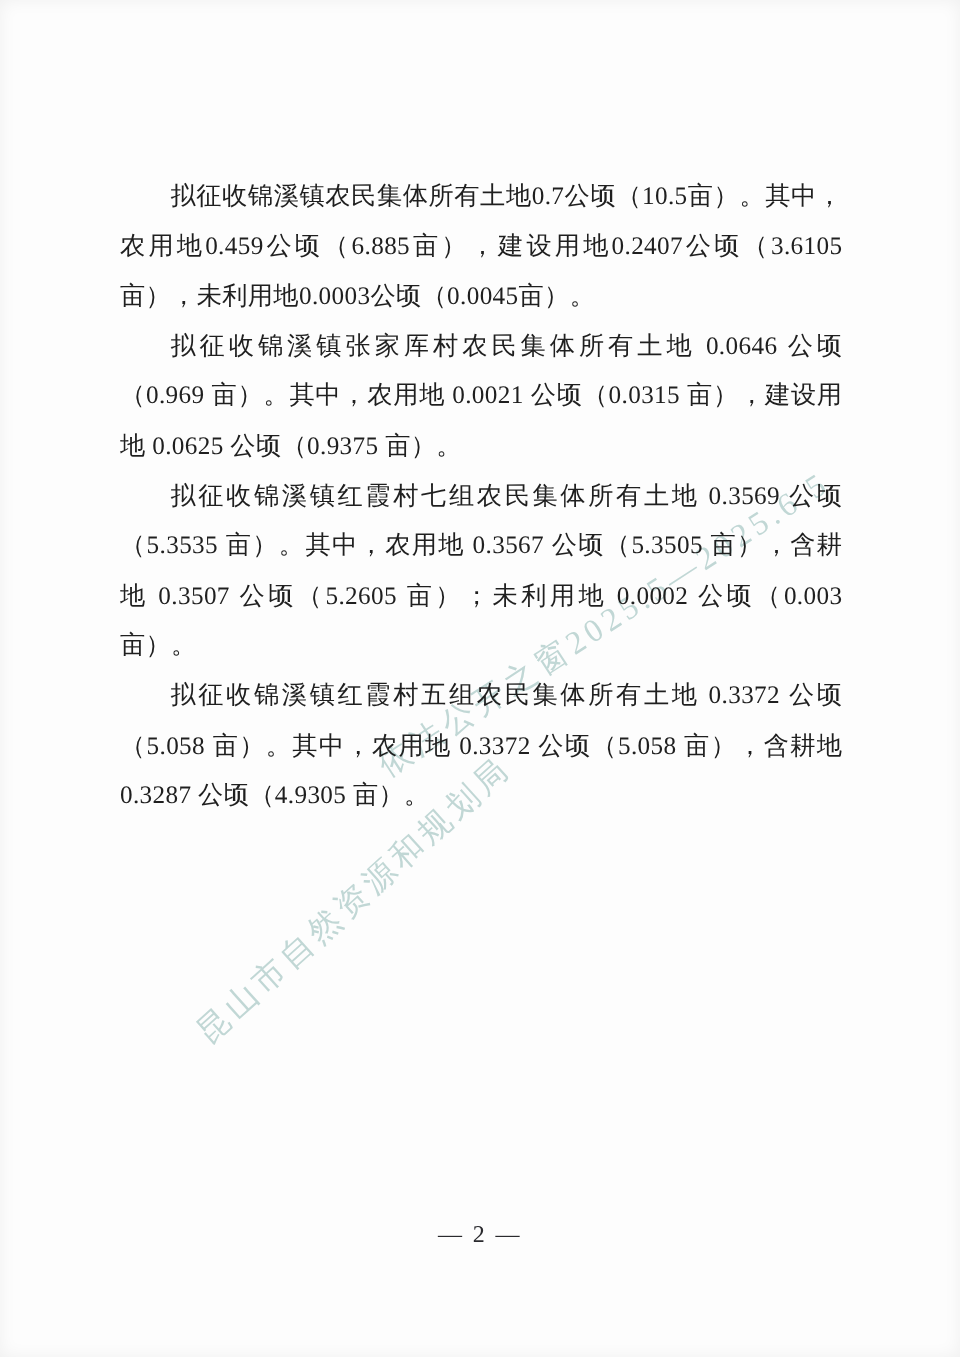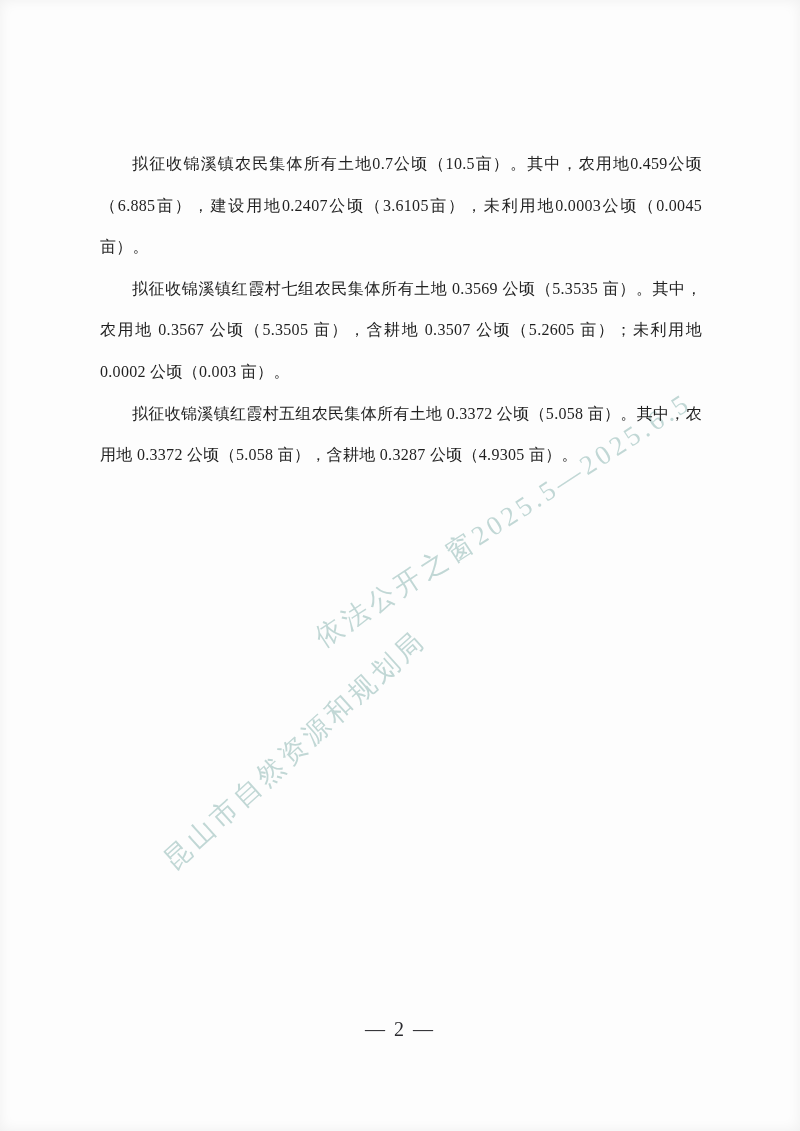--- a/index.html
+++ b/index.html
@@ -17,21 +17,21 @@
     overflow: hidden;
     box-shadow: inset 0 0 14px rgba(0,0,0,0.06);
   }
   .content {
     position: absolute;
     left: 100px;
     top: 143px;
     width: 602px;
     z-index: 2;
     color: #1f1f1f;
-    font-size: 16px;
+    font-size: 21px;
     line-height: 41.6px;
     text-align: justify;
     letter-spacing: 0.3px;
   }
   .content p {
     margin: 0;
     text-indent: 2em;
   }
   .footer {
     position: absolute;
@@ -74,19 +74,20 @@
 
 <div class="page">
 
   <div class="watermark-layer">
     <span class="wm wm-1" style="color: rgb(111, 164, 159);">依法公开之窗2025.5—2025.6.5</span>
     <span class="wm wm-2" style="color: rgb(111, 164, 159);">昆山市自然资源和规划局</span>
   </div>
 
   <div class="content">
     <p>拟征收锦溪镇农民集体所有土地0.7公顷（10.5亩）。其中，农用地0.459公顷（6.885亩），建设用地0.2407公顷（3.6105亩），未利用地0.0003公顷（0.0045亩）。</p>
+    <p>拟征收锦溪镇张家厍村农民集体所有土地 0.0646 公顷（0.969 亩）。其中，农用地 0.0021 公顷（0.0315 亩），建设用地 0.0625 公顷（0.9375 亩）。</p>
     <p>拟征收锦溪镇红霞村七组农民集体所有土地 0.3569 公顷（5.3535 亩）。其中，农用地 0.3567 公顷（5.3505 亩），含耕地 0.3507 公顷（5.2605 亩）；未利用地 0.0002 公顷（0.003 亩）。</p>
     <p>拟征收锦溪镇红霞村五组农民集体所有土地 0.3372 公顷（5.058 亩）。其中，农用地 0.3372 公顷（5.058 亩），含耕地 0.3287 公顷（4.9305 亩）。</p>
   </div>
 
   <div class="footer">— 2 —</div>
 
 </div>
 
 </body></html>

